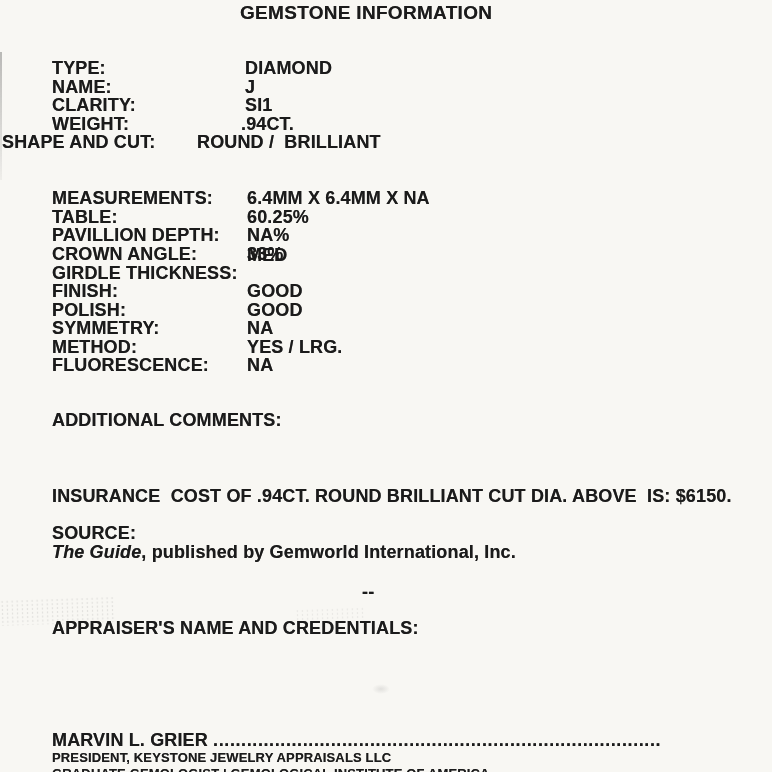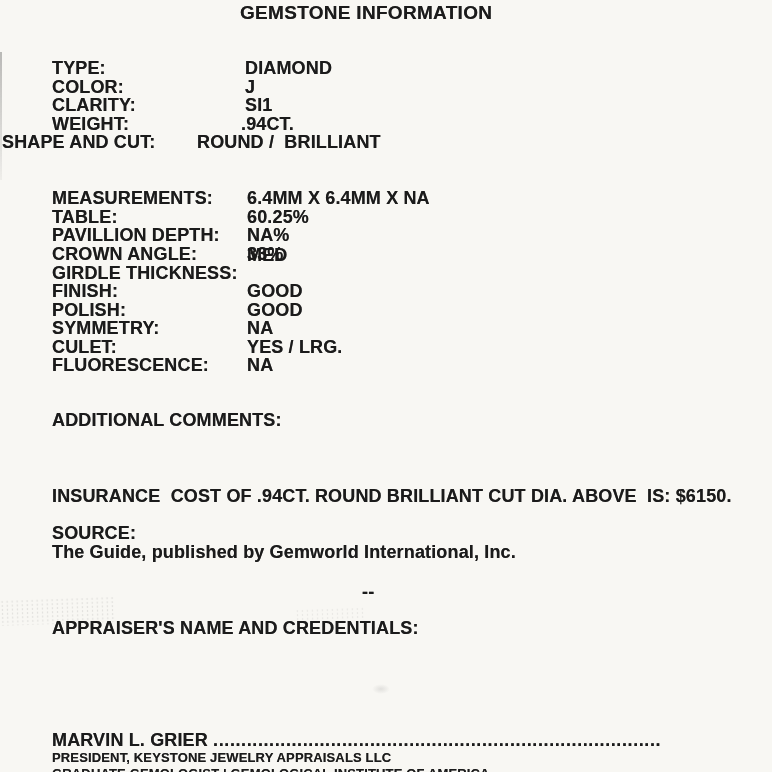--- a/index.html
+++ b/index.html
@@ -12,21 +12,21 @@
     font-family:"Liberation Sans",sans-serif;
     font-weight:700;color:#1b1b1b;
   }
   .t{
     position:absolute;font-size:18px;line-height:16px;white-space:pre;
     letter-spacing:.15px;
     text-shadow:0 0 .5px rgba(25,25,25,.65);
   }
   .title{font-size:19px;letter-spacing:.3px;}
   .small{font-size:13px;}
-  .italic{}
+  .italic{font-style:italic;}
   .dots{letter-spacing:.6px;}
   
   .edge-streak{
     position:absolute;left:0;top:52px;width:2px;height:128px;
     background:linear-gradient(to bottom,rgba(70,70,70,.35),rgba(70,70,70,.05));
     filter:blur(.4px);
   }
   .speckle{
     position:absolute;
     background-image:radial-gradient(rgba(110,110,110,.35) 1px,transparent 1.2px);
@@ -42,21 +42,21 @@
 </head>
 <body>
 
 <div class="doc">
 
   <span class="t title" style="left:240px;top:5px">GEMSTONE INFORMATION</span>
 
   <span class="t" style="left:52px;top:60px">TYPE:</span>
   <span class="t" style="left:245px;top:60px">DIAMOND</span>
 
-  <span class="t" style="left:52px;top:79px">COLOR:</span>
+  <span class="t" style="left:52px;top:79px">NAME:</span>
   <span class="t" style="left:245px;top:79px">J</span>
 
   <span class="t" style="left:52px;top:97px">CLARITY:</span>
   <span class="t" style="left:245px;top:97px">SI1</span>
 
   <span class="t" style="left:52px;top:116px">WEIGHT:</span>
   <span class="t" style="left:241px;top:116px">.94CT.</span>
 
   <span class="t" style="left:2px;top:134px">SHAPE AND CUT:</span>
   <span class="t" style="left:197px;top:134px">ROUND /  BRILLIANT</span>
@@ -78,21 +78,21 @@
 
   <span class="t" style="left:52px;top:283px">FINISH:</span>
   <span class="t" style="left:247px;top:283px">GOOD</span>
 
   <span class="t" style="left:52px;top:302px">POLISH:</span>
   <span class="t" style="left:247px;top:302px">GOOD</span>
 
   <span class="t" style="left:52px;top:320px">SYMMETRY:</span>
   <span class="t" style="left:247px;top:320px">NA</span>
 
-  <span class="t" style="left:52px;top:339px">CULET:</span>
+  <span class="t" style="left:52px;top:339px">METHOD:</span>
   <span class="t" style="left:247px;top:339px">YES / LRG.</span>
 
   <span class="t" style="left:52px;top:357px">FLUORESCENCE:</span>
   <span class="t" style="left:247px;top:357px">NA</span>
 
   <span class="t" style="left:52px;top:412px">ADDITIONAL COMMENTS:</span>
 
   <span class="t" style="left:52px;top:488px">INSURANCE  COST OF .94CT. ROUND BRILLIANT CUT DIA. ABOVE  IS: $6150.</span>
 
   <span class="t" style="left:52px;top:525px">SOURCE:</span>

